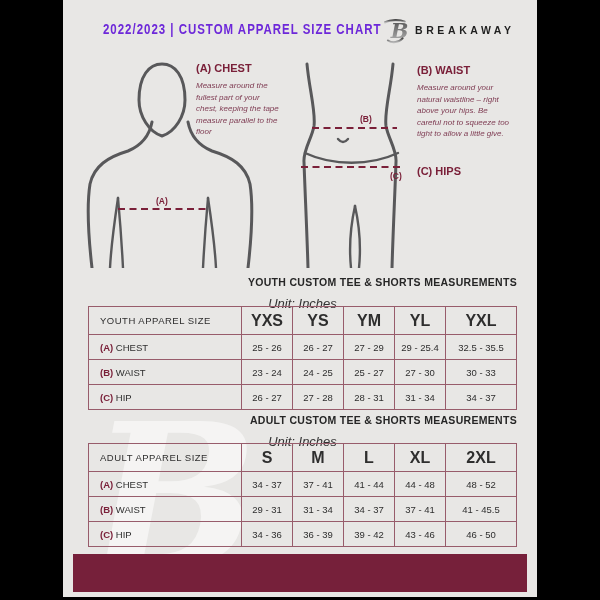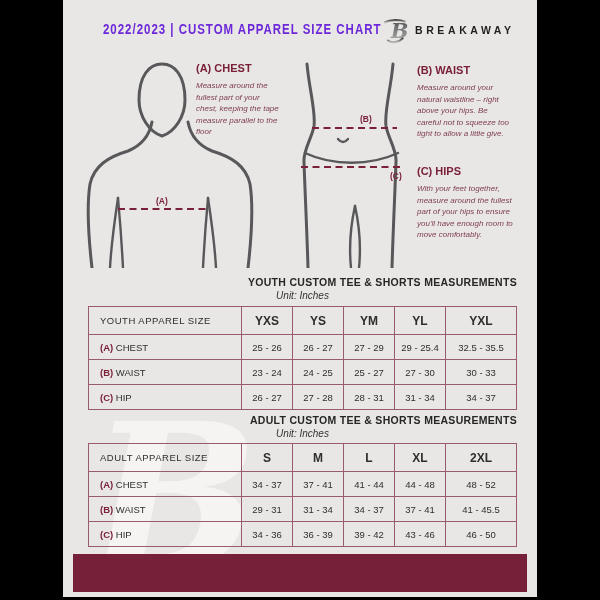--- a/index.html
+++ b/index.html
@@ -35,30 +35,30 @@
   .guide-label {
     position:absolute; font-size:11px; font-weight:700; color:#7a2039; white-space:nowrap;
   }
   .guide-text {
     position:absolute; font-size:8px; font-style:italic; line-height:1.45;
     color:#7f3c53; font-weight:500;
   }
   
   .tbl-section { position:absolute; left:25px; width:429px; text-align:center; }
   .tbl-title { font-size:10.5px; font-weight:700; color:#262626; letter-spacing:0.3px;text-align:right; }
-  .tbl-unit  { font-size:10px; font-style:italic; color:#333; margin-top:2px; }
+  .tbl-unit  { font-size:13px; font-style:italic; color:#333; margin-top:8px; }
   table.size-table {
     width:429px; border-collapse:collapse; table-layout:fixed;
     position:absolute; left:25px; background:transparent;
   }
   .size-table th, .size-table td {
     border:1.5px solid #985c6b; text-align:center; color:#2e2e2e;
     overflow:hidden; white-space:nowrap;
   }
-  .size-table th { height:25px; font-size:12px; font-weight:700; }
+  .size-table th { height:25px; font-size:16px; font-weight:700; }
   .size-table td { height:22px; font-size:9.5px; font-weight:400;text-align:center; }
   .size-table .label-col { width:140px; text-align:left; padding-left:11px; }
   .size-table th.label-col { font-weight:400; font-size:9.5px; letter-spacing:0.5px; }
   .size-table th:nth-child(6), .size-table td:nth-child(6) { width:68px; }
   .size-table td .prefix { color:#7a2039; font-weight:700; }
   
   .watermark {
     position:absolute; left:28px; top:398px; font-family:"DejaVu Serif",serif;
     font-weight:700; font-style:italic; font-size:198px; line-height:1;
     color:rgba(255,255,255,0.55); pointer-events:none;
@@ -117,21 +117,20 @@
       <text x="92" y="119">(C)</text>
     </svg>
 
     <div class="guide-label" style="left:133px; top:62px;">(A) CHEST</div>
     <div class="guide-text" style="left:133px; top:80px; width:86px;">Measure around the fullest part of your chest, keeping the tape measure parallel to the floor</div>
 
     <div class="guide-label" style="left:354px; top:64px;">(B) WAIST</div>
     <div class="guide-text" style="left:354px; top:82px; width:96px;">Measure around your natural waistline – right above your hips. Be careful not to squeeze too tight to allow a little give.</div>
 
     <div class="guide-label" style="left:354px; top:165px;">(C) HIPS</div>
-    <div class="guide-text" style="left:354px; top:183px; width:98px;">With your feet together, measure around the fullest part of your hips to ensure you'll have enough room to move comfortably.</div>
 
     <div class="tbl-section" style="top:276px;">
       <div class="tbl-title">YOUTH CUSTOM TEE &amp; SHORTS MEASUREMENTS</div>
       <div class="tbl-unit">Unit: Inches</div>
     </div>
     <table class="size-table" style="top:306px;">
       <thead>
           <tr>
             <th class="label-col">YOUTH APPAREL SIZE</th>
             <th>YXS</th>

